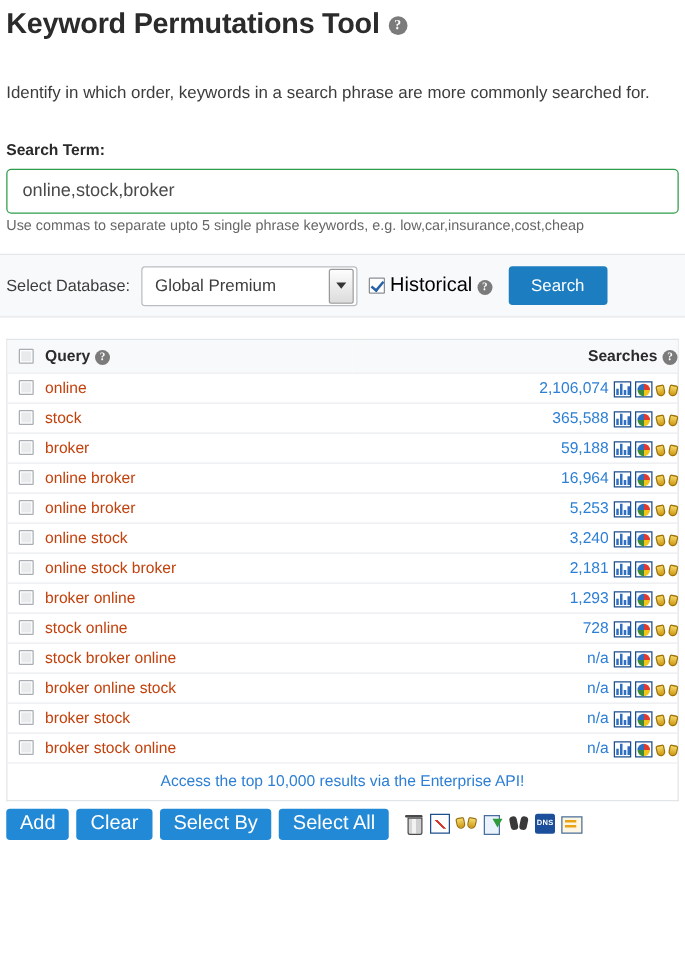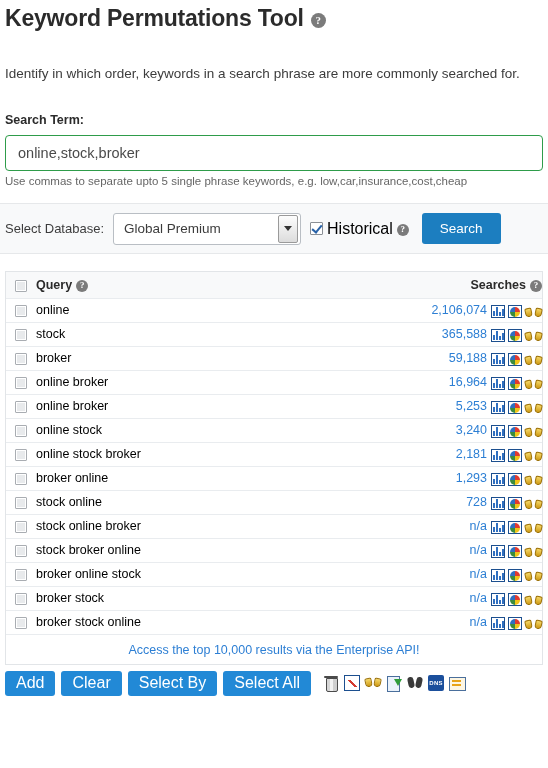--- a/index.html
+++ b/index.html
@@ -91,21 +91,21 @@
     height: 51px;
     display: flex;
     align-items: center;
     padding: 0 5px;
     gap: 9px;
   }
   .db-label { font-size: 13px; color: #3c3c3c; white-space: nowrap; }
 
   .select-wrap {
     position: relative;
-    width: 188px;
+    width: 173px;
     height: 32px;
     background: #ffffff;
     border: 1px solid #b9bec4;
     border-radius: 3px;
     display: flex;
     align-items: center;
   }
   .select-value {
     font-size: 13.5px;
     color: #3c3c3c;
@@ -213,21 +213,21 @@
     padding-right: 5px;
     height: 26px;
   }
   .th-inner { display: inline-flex; align-items: center; gap: 4px; }
 
   td.c-query {
     height: 24px;
     font-size: 12.5px;
   }
   td.c-query a {
-    color: #000000;
+    color: #c2410c;
     text-decoration: none;
   }
   td.c-searches {
     text-align: right;
     font-size: 12.5px;
     padding-right: 5px;
     white-space: nowrap;
   }
   .num { color: #2d7fd4; margin-right: 4px; }
   .row-icons {
@@ -648,39 +648,20 @@
                   <span></span>
                 </span>
                 <span class="ico ico-binoc">
                   <b></b>
                   <em></em>
                 </span>
               </span></td>
           </tr>
           <tr>
             <td class="c-check"><span class="cb-plain"></span></td>
-            <td class="c-query"><a href="#">stock online broker</a></td>
-            <td class="c-searches"><span class="num">n/a</span><span class="row-icons">
-                <span class="ico ico-bar">
-                  <i></i>
-                  <i></i>
-                  <i></i>
-                  <i></i>
-                </span>
-                <span class="ico ico-pie">
-                  <span></span>
-                </span>
-                <span class="ico ico-binoc">
-                  <b></b>
-                  <em></em>
-                </span>
-              </span></td>
-          </tr>
-          <tr>
-            <td class="c-check"><span class="cb-plain"></span></td>
             <td class="c-query"><a href="#">stock broker online</a></td>
             <td class="c-searches"><span class="num">n/a</span><span class="row-icons">
                 <span class="ico ico-bar">
                   <i></i>
                   <i></i>
                   <i></i>
                   <i></i>
                 </span>
                 <span class="ico ico-pie">
                   <span></span>

